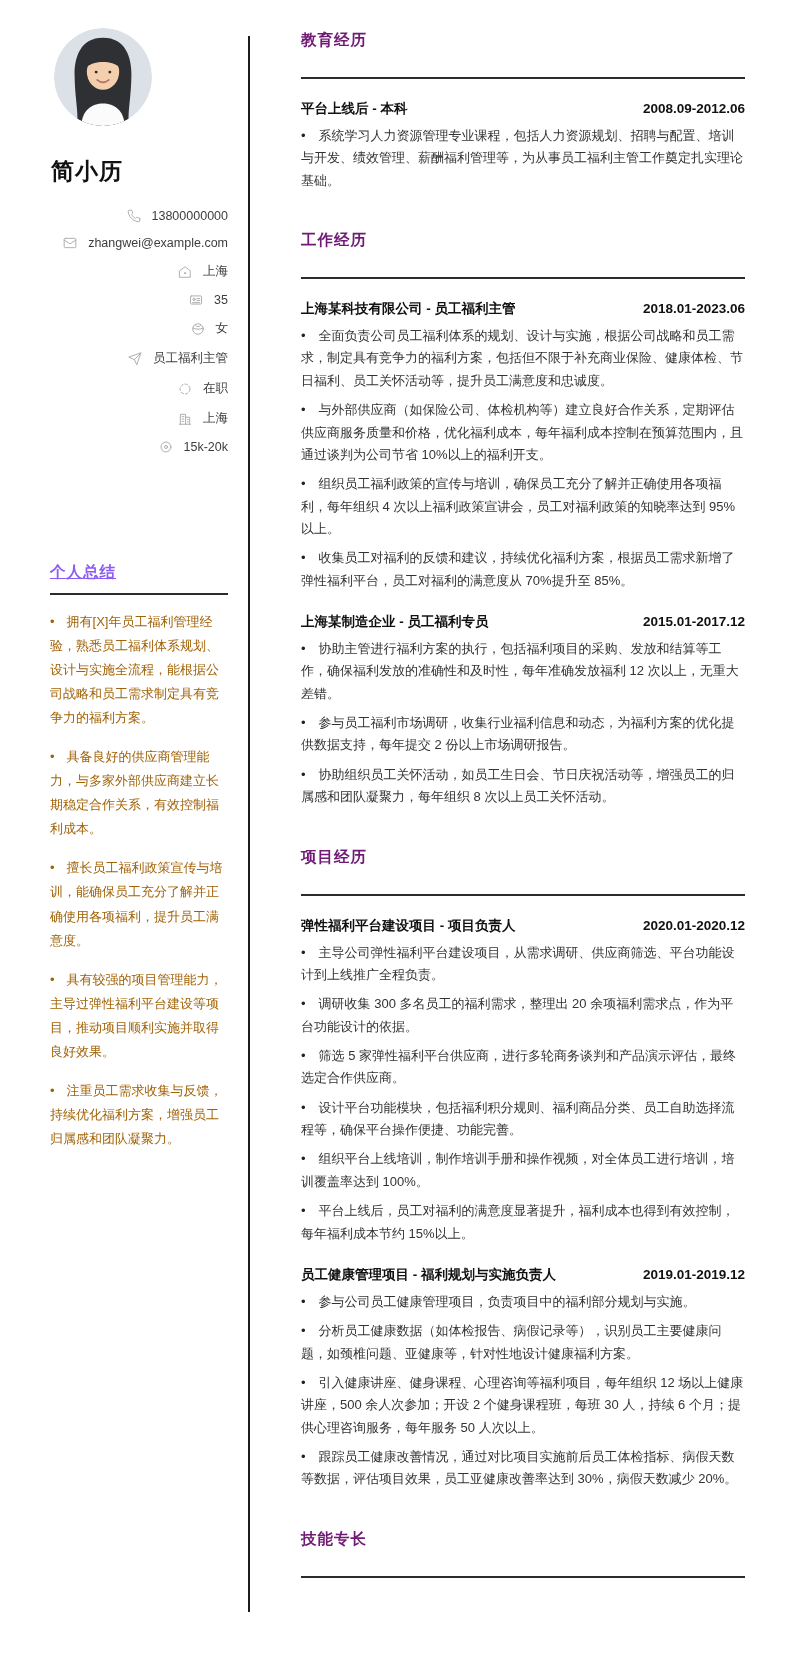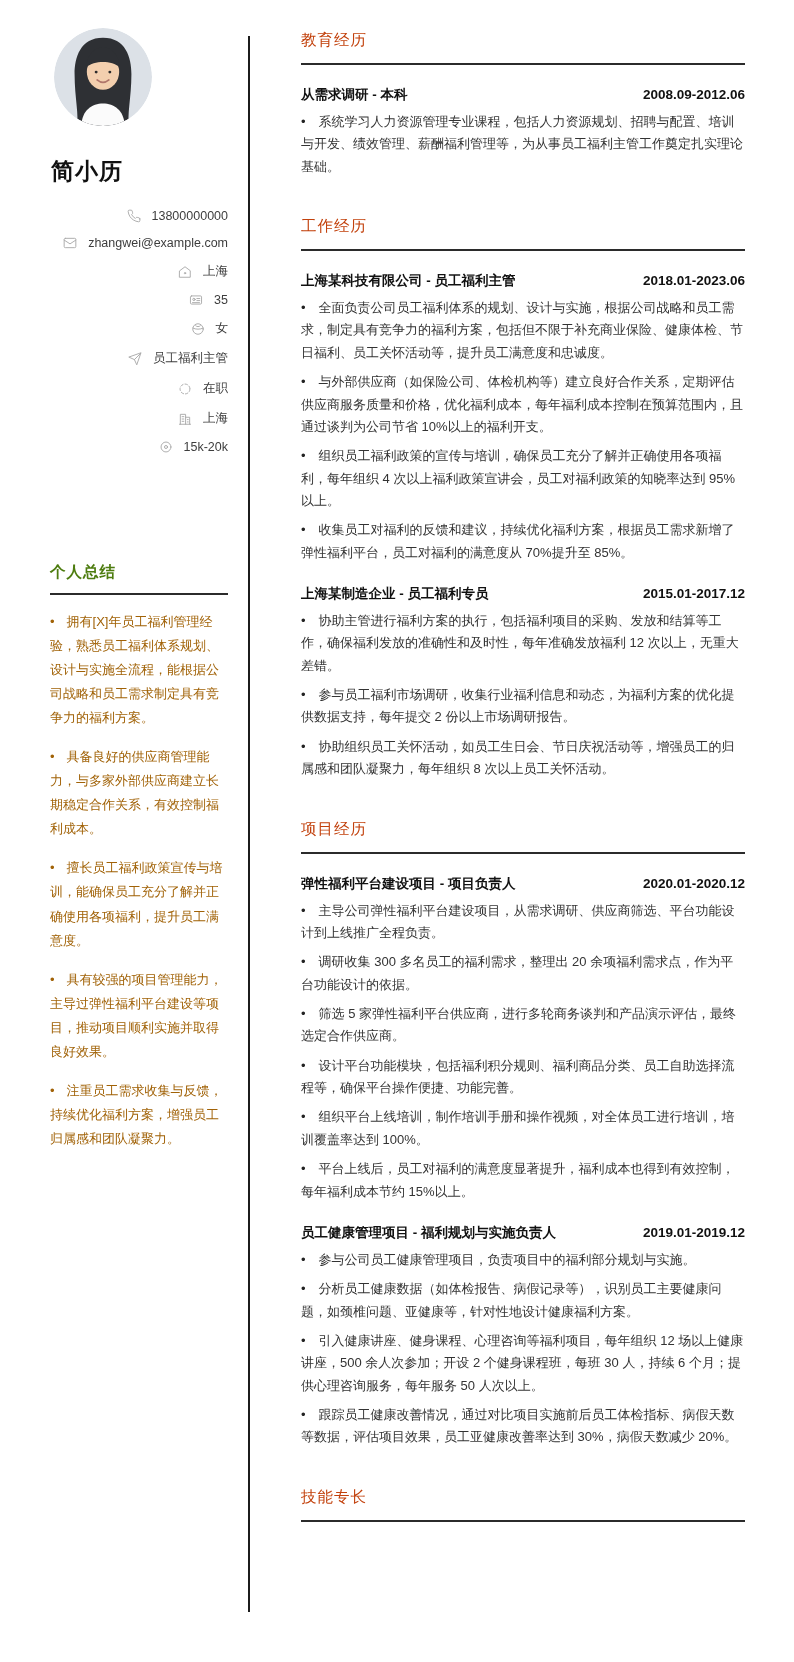--- a/index.html
+++ b/index.html
@@ -9,30 +9,30 @@
   
   .sidebar{width:248px;box-sizing:border-box;padding:28px 20px 0 50px;flex-shrink:0;}
   .avatar{width:98px;height:98px;border-radius:50%;overflow:hidden;margin-left:4px;}
   .avatar svg{display:block;width:100%;height:100%;}
   .name{font-size:23px;font-weight:bold;color:#111;margin:30px 0 0 1px;letter-spacing:1px;}
   .contacts{list-style:none;margin:22px 0 0 0;padding:0;}
   .contacts li{display:flex;align-items:center;margin-bottom:13px;font-size:12.5px;color:#3d3d3d;justify-content:flex-end;}
   .cicon{width:14px;height:14px;margin-right:11px;flex-shrink:0;display:inline-flex;align-items:center;justify-content:center;}
   .cicon svg{width:14px;height:14px;stroke:#a9a9a9;fill:none;stroke-width:1.6;stroke-linecap:round;stroke-linejoin:round;}
   .side-section{margin-top:108px;}
-  .side-title{font-size:15.5px;font-weight:bold;color:#4d7c0f;margin:0;padding-bottom:10px;border-bottom:2px solid #2b2b2b;letter-spacing:1px;}
+  .side-title{font-size:15.5px;font-weight:bold;color:#8b5cf6;margin:0;padding-bottom:10px;border-bottom:2px solid #2b2b2b;letter-spacing:1px;text-decoration:underline;}
   .sbullet{margin-top:15px;font-size:13px;line-height:1.85;color:#a16207;}
   .sbullet .dot{margin-right:12px;}
 
   
   .divider{width:2px;background:#1c1c1c;margin-top:36px;height:1576px;flex-shrink:0;}
 
   
   .main{flex:1;box-sizing:border-box;padding:30px 49px 0 51px;}
-  .mtitle{font-size:15.5px;font-weight:normal;color:#c2410c;margin:0;padding-bottom:12px;border-bottom:2px solid #2b2b2b;letter-spacing:1px;}
+  .mtitle{font-size:15.5px;font-weight:bold;color:#701a75;margin:0;padding-bottom:26px;border-bottom:2px solid #2b2b2b;letter-spacing:1px;}
   .msection{margin-top:0;}
   .msection + .msection{margin-top:38px;}
   .entry{margin-top:21px;}
   .ehead{display:flex;justify-content:space-between;align-items:baseline;font-size:13.5px;font-weight:bold;color:#111;margin-bottom:3px;}
   .bl{margin-top:7px;font-size:13px;line-height:1.72;color:#333;}
   .bl .dot{margin-right:13px;color:#222;}
 </style>
 </head>
 <body>
 
@@ -155,21 +155,21 @@
   </aside>
 
   <div class="divider"></div>
 
   <main class="main">
 
     <section class="msection">
       <h2 class="mtitle">教育经历</h2>
       <div class="entry">
         <div class="ehead">
-          <span>从需求调研 - 本科</span>
+          <span>平台上线后 - 本科</span>
           <span>2008.09-2012.06</span>
         </div>
         <div class="bl"><span class="dot">•</span><span>系统学习人力资源管理专业课程，包括人力资源规划、招聘与配置、培训与开发、绩效管理、薪酬福利管理等，为从事员工福利主管工作奠定扎实理论基础。</span></div>
       </div>
     </section>
 
     <section class="msection">
       <h2 class="mtitle">工作经历</h2>
       <div class="entry">
         <div class="ehead">

